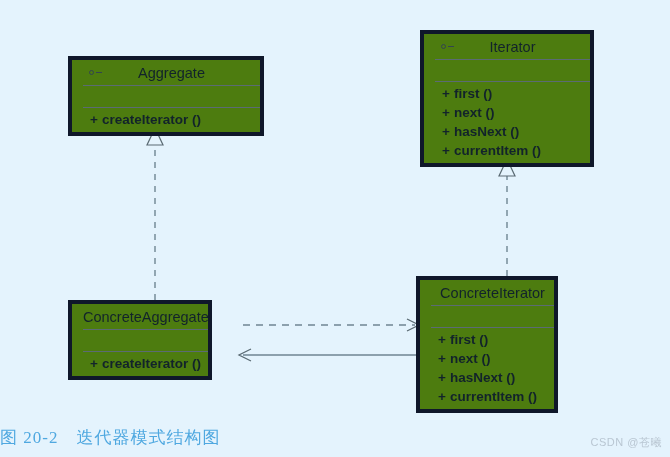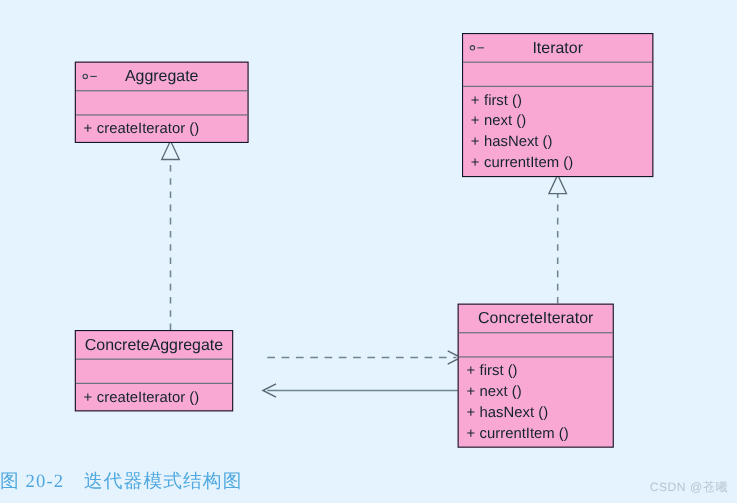--- a/index.html
+++ b/index.html
@@ -17,23 +17,24 @@
   #canvas {
     position: absolute;
     left: 0; top: 0;
     width: 670px;
     height: 457px;
   }
   
   .uml-box {
     position: absolute;
     box-sizing: border-box;
-    background: #f9a8d4;
-    border: 1px solid #0f172a;
+    background: #4d7c0f;
+    border: 4px solid #0f172a;
     z-index: 3;
+    padding-left: 11px;
   }
   .uml-header {
     position: relative;
     box-sizing: border-box;
     height: 26px;
     line-height: 26px;
     text-align: center;
     font-size: 14.5px;
     color: #12232b;
     border-bottom: 1px solid #5b6b74;
@@ -41,20 +42,21 @@
     overflow: hidden;
   }
   .uml-attrs {
     box-sizing: border-box;
     height: 22px;
     border-bottom: 1px solid #5b6b74;
   }
   .uml-ops {
     box-sizing: border-box;
     padding: 2px 0 3px 0;
+    font-weight: bold;
   }
   .uml-op {
     font-size: 13.5px;
     line-height: 19px;
     color: #12232b;
     padding-left: 7px;
     white-space: nowrap;
   }
   .uml-op .vis {
     display: inline-block;
@@ -137,21 +139,21 @@
       <line x1="243" y1="325" x2="415" y2="325" stroke="#6f8592" stroke-width="1.4" stroke-dasharray="7,6"></line>
       <polyline points="407,319 419,325 407,331" fill="none" stroke="#5b6b74" stroke-width="1.3"></polyline>
     </g>
 
     <g>
       <line x1="419" y1="355" x2="243" y2="355" stroke="#6f8592" stroke-width="1.3"></line>
       <polyline points="251,349 239,355 251,361" fill="none" stroke="#5b6b74" stroke-width="1.3"></polyline>
     </g>
   </svg>
 
-  <div class="uml-box" style="left:68px; top:56px; width:158px;">
+  <div class="uml-box" style="left:68px; top:56px; width:196px;">
     <div class="uml-header">
       <span class="iface-icon">
         <span class="ring"></span>
           <span class="stem"></span>
       </span>
       <span>Aggregate</span>
     </div>
     <div class="uml-attrs"></div>
     <div class="uml-ops">
       <div class="uml-op">

